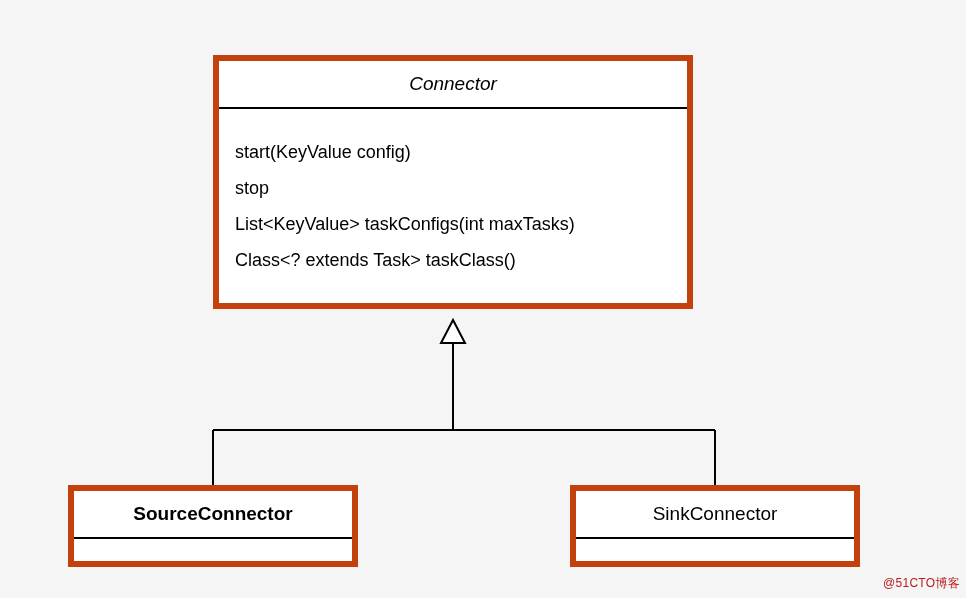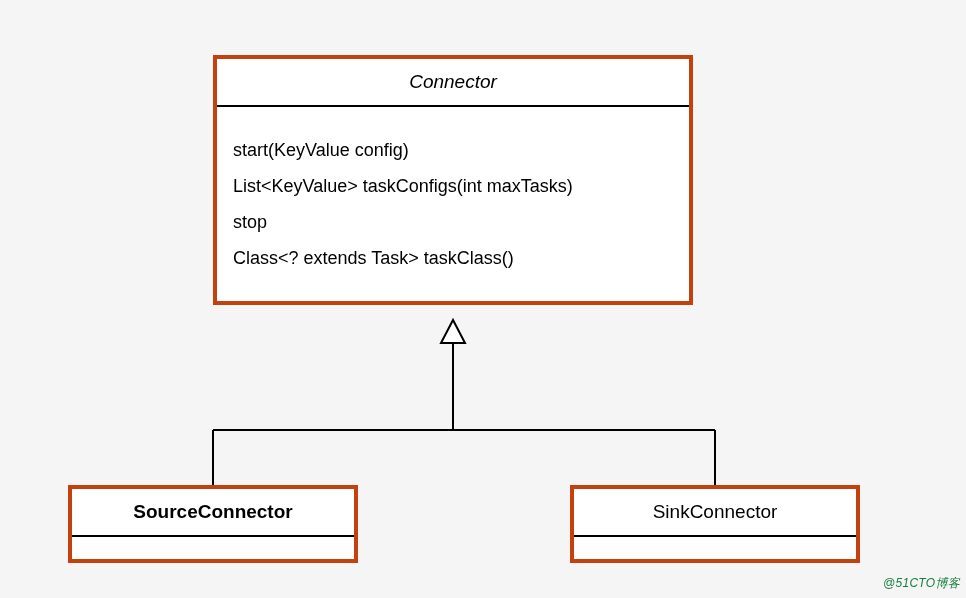--- a/index.html
+++ b/index.html
@@ -12,21 +12,21 @@
       overflow: hidden;
     }
     .diagram {
       position: relative;
       width: 100%;
       height: 100%;
     }
     .uml-class {
       position: absolute;
       background: #ffffff;
-      border: 4px solid #c2410c;
+      border: 6px solid #c2410c;
     }
     .uml-class .name-compartment {
       border-bottom: 2px solid #000;
       text-align: center;
       padding: 12px 8px;
       font-size: 19px;
     }
     .uml-class .name-compartment.abstract {
       font-style: italic;
     }
@@ -60,36 +60,35 @@
       left: 0; top: 0;
       width: 966px;
       height: 598px;
       pointer-events: none;
     }
     .watermark {
       position: absolute;
       right: 6px;
       bottom: 6px;
       font-size: 12px;
-      color: #15803d;
+      color: #b91c1c;
       letter-spacing: 0.3px;
-      font-style: italic;
     }
   </style>
 </head>
 <body>
 
 <div class="diagram">
 
   <div id="connector-class" class="uml-class">
     <div class="name-compartment abstract">Connector</div>
     <div class="members-compartment">
       <div class="member">start(KeyValue config)</div>
+      <div class="member">stop</div>
       <div class="member">List&lt;KeyValue&gt; taskConfigs(int maxTasks)</div>
-      <div class="member">stop</div>
       <div class="member" style="">Class&lt;? extends Task&gt; taskClass()</div>
     </div>
   </div>
 
   <div id="source-connector-class" class="uml-class">
     <div class="name-compartment">SourceConnector</div>
     <div class="empty-compartment"></div>
   </div>
 
   <div id="sink-connector-class" class="uml-class">

